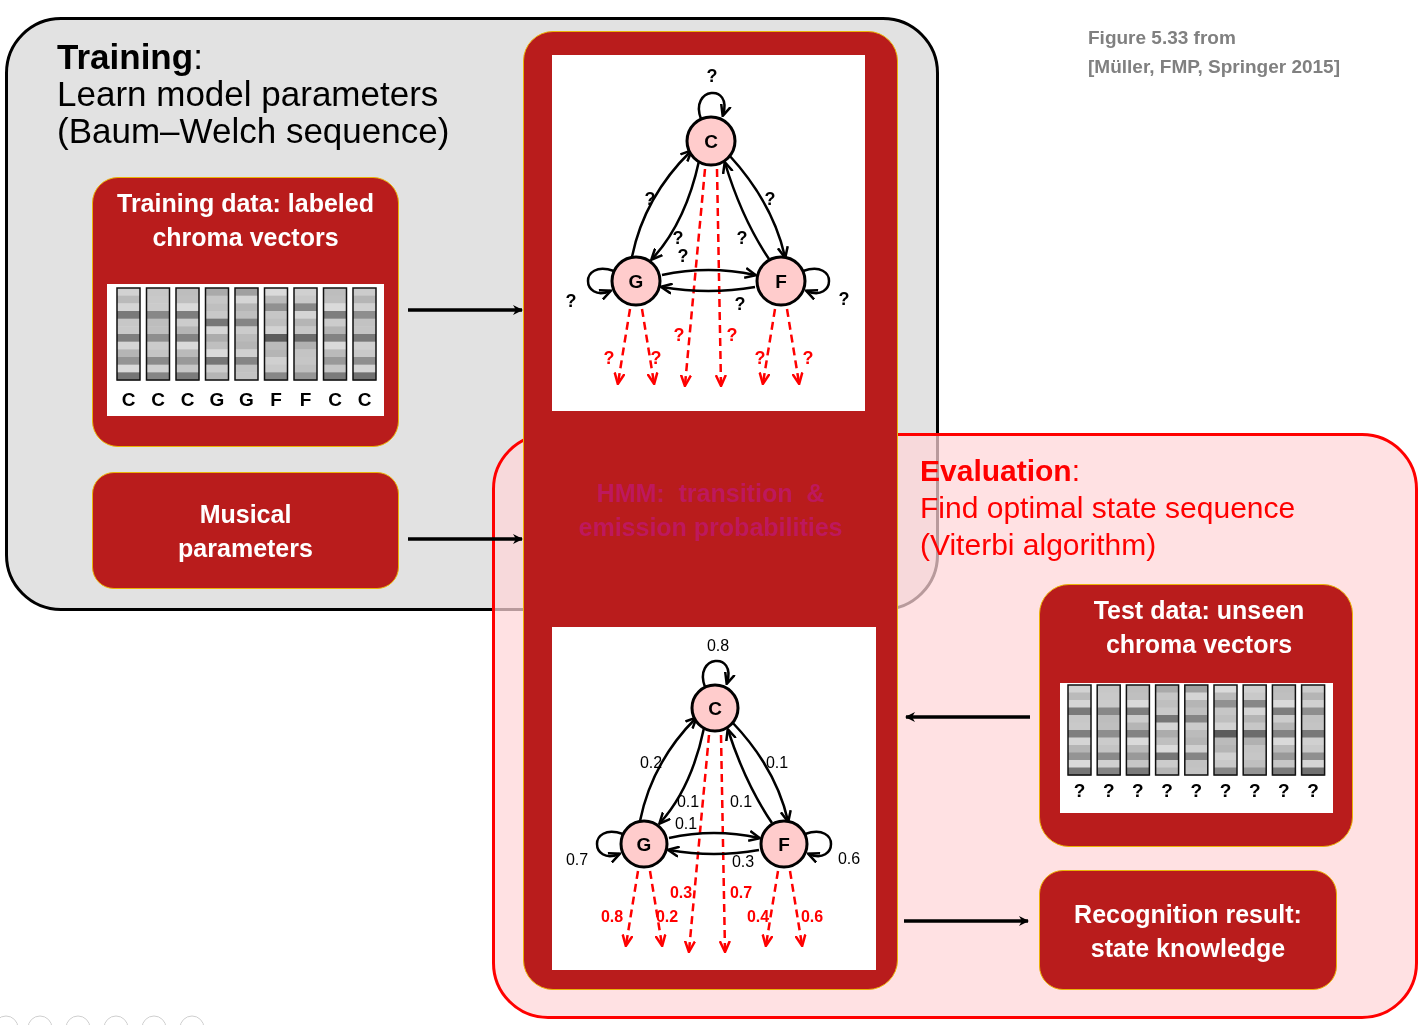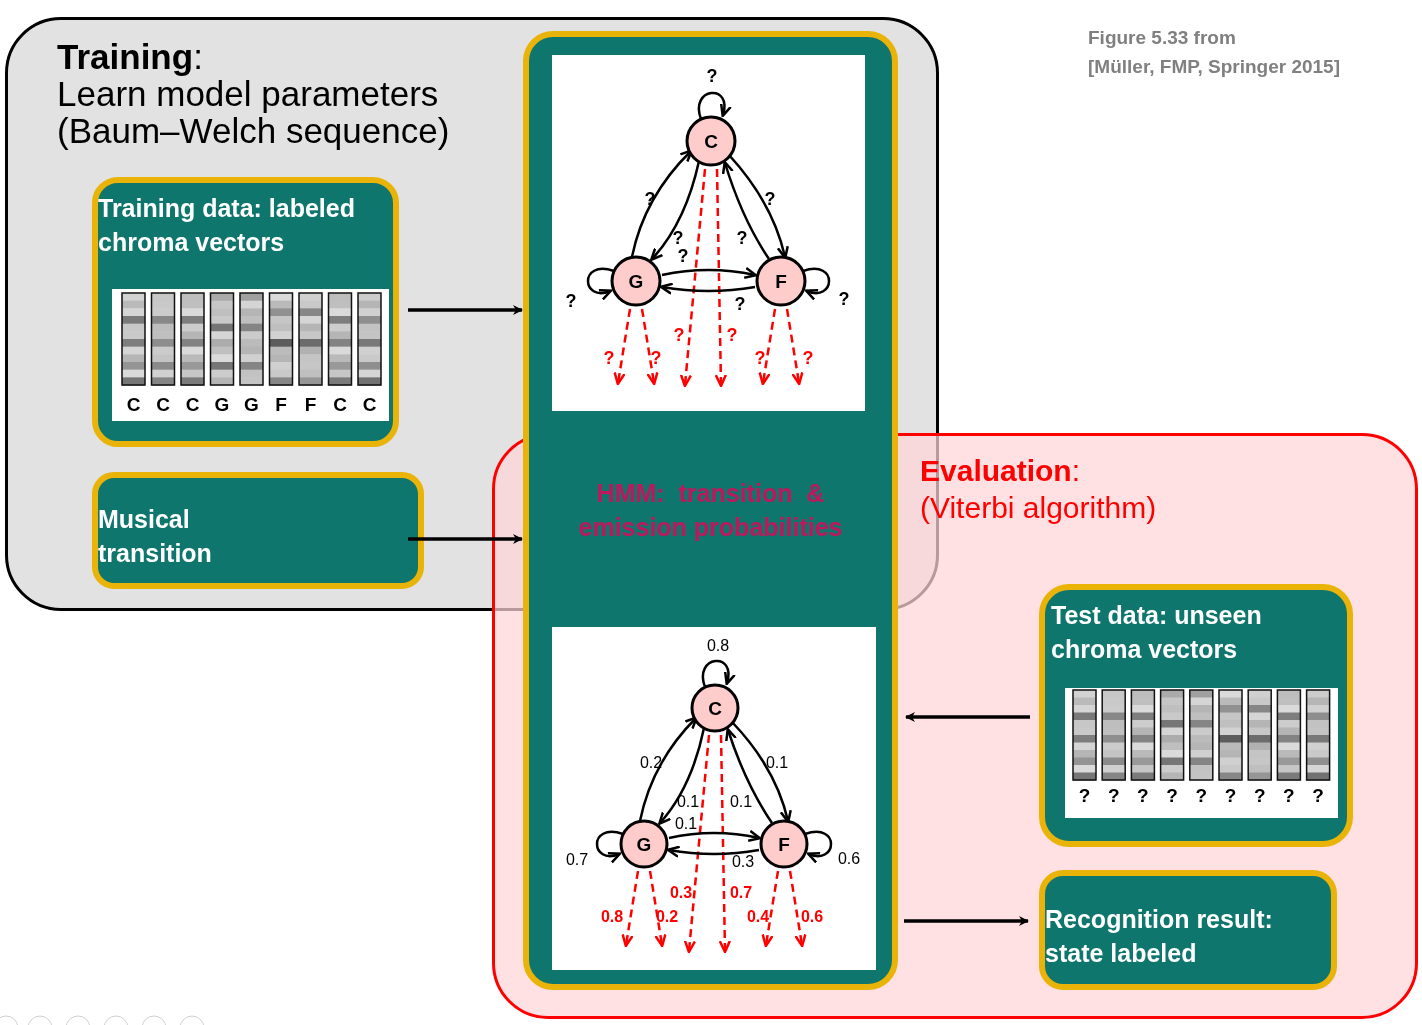--- a/index.html
+++ b/index.html
@@ -1,20 +1,20 @@
 <!DOCTYPE html>
 <html><head>
 <meta charset="utf-8">
 <style>
   html,body{margin:0;padding:0;background:#ffffff;}
   body{width:1422px;height:1025px;position:relative;overflow:hidden;font-family:"Liberation Sans",sans-serif;}
   .abs{position:absolute;}
   #training-region{left:5px;top:17px;width:934px;height:594px;background:#e2e2e2;border:3px solid #000;border-radius:56px;box-sizing:border-box;}
   #eval-region{left:492px;top:433px;width:926px;height:586px;background:rgba(255,214,216,0.72);border:3px solid #ff0000;border-radius:56px;box-sizing:border-box;}
-  .dark{background:#0f766e;border:6px solid #eab308;box-sizing:border-box;color:#fff;font-weight:bold;}
+  .dark{background:#b91c1c;border:1px solid #eab308;box-sizing:border-box;color:#fff;font-weight:bold;text-align:center;}
   #hmm-column{left:523px;top:31px;width:375px;height:959px;border-radius:30px;}
   .title-text{font-size:35px;line-height:37px;color:#000;}
   .eval-text{font-size:30px;line-height:37px;color:#ff0000;text-align:left;}
   .box-title{font-size:25px;line-height:34px;}
   .white-panel{background:#fff;}
   .citation{font-size:19px;font-weight:bold;color:#808080;line-height:29px;}
   svg text{font-family:"Liberation Sans",sans-serif;}
 </style>
 </head>
 <body>
@@ -285,29 +285,30 @@
           <rect x="246" y="73" width="23" height="8.166666666666668" fill="rgb(143,143,143)"></rect>
           <rect x="246" y="80.66666666666667" width="23" height="8.166666666666668" fill="rgb(213,213,213)"></rect>
           <rect x="246" y="88.33333333333334" width="23" height="8.166666666666668" fill="rgb(113,113,113)"></rect>
           <rect x="246" y="4" width="23" height="92" fill="none" stroke="#111" stroke-width="1.5"></rect>
         </g>
         <text x="257.5" y="122" text-anchor="middle" font-size="19" font-weight="bold" fill="#000">C</text>
       </svg>
   </div>
 </div>
 
-<div class="abs dark" style="left:92px;top:472px;width:332px;height:117px;border-radius:22px;">
+<div class="abs dark" style="left:92px;top:472px;width:307px;height:117px;border-radius:22px;">
   <div class="box-title" style="margin-top:24px;">
     <div>Musical</div>
-    <div>transition</div>
+    <div>parameters</div>
   </div>
 </div>
 
 <div class="abs eval-text" style="right:42px;top:452px;width:460px;">
   <div><b>Evaluation</b><span>:</span></div>
+  <div style="margin-right:2px;">Find optimal state sequence</div>
   <div>(Viterbi algorithm)</div>
 </div>
 
 <div class="abs dark" style="left:1039px;top:584px;width:314px;height:263px;border-radius:30px;">
   <div class="box-title" style="margin-top:8px;padding-left:6px;">
     <div>Test data: unseen</div>
     <div>chroma vectors</div>
   </div>
   <div class="abs white-panel" style="left:20px;top:98px;width:273px;height:130px;">
     <svg id="chroma-test" width="273" height="130">
@@ -455,21 +456,21 @@
           <rect x="241.6" y="2" width="23" height="90" fill="none" stroke="#111" stroke-width="1.5"></rect>
         </g>
         <text x="253.1" y="114" text-anchor="middle" font-size="19" font-weight="bold" fill="#000">?</text>
       </svg>
   </div>
 </div>
 
 <div class="abs dark" style="left:1039px;top:870px;width:298px;height:120px;border-radius:24px;">
   <div class="box-title" style="margin-top:26px;">
     <div>Recognition result:</div>
-    <div>state labeled</div>
+    <div>state knowledge</div>
   </div>
 </div>
 
 <svg class="abs" style="left:0;top:0;pointer-events:none;" width="1422" height="1025">
   <defs>
     <marker id="ah" markerWidth="10" markerHeight="10" refX="9" refY="5" orient="auto" markerUnits="userSpaceOnUse">
       <path d="M0,0 L10,5 L0,10 L3,5 Z" fill="#000"></path>
     </marker>
   </defs>
   <line x1="408" y1="310" x2="522" y2="310" stroke="#000" stroke-width="3.5" marker-end="url(#ah)"></line>

